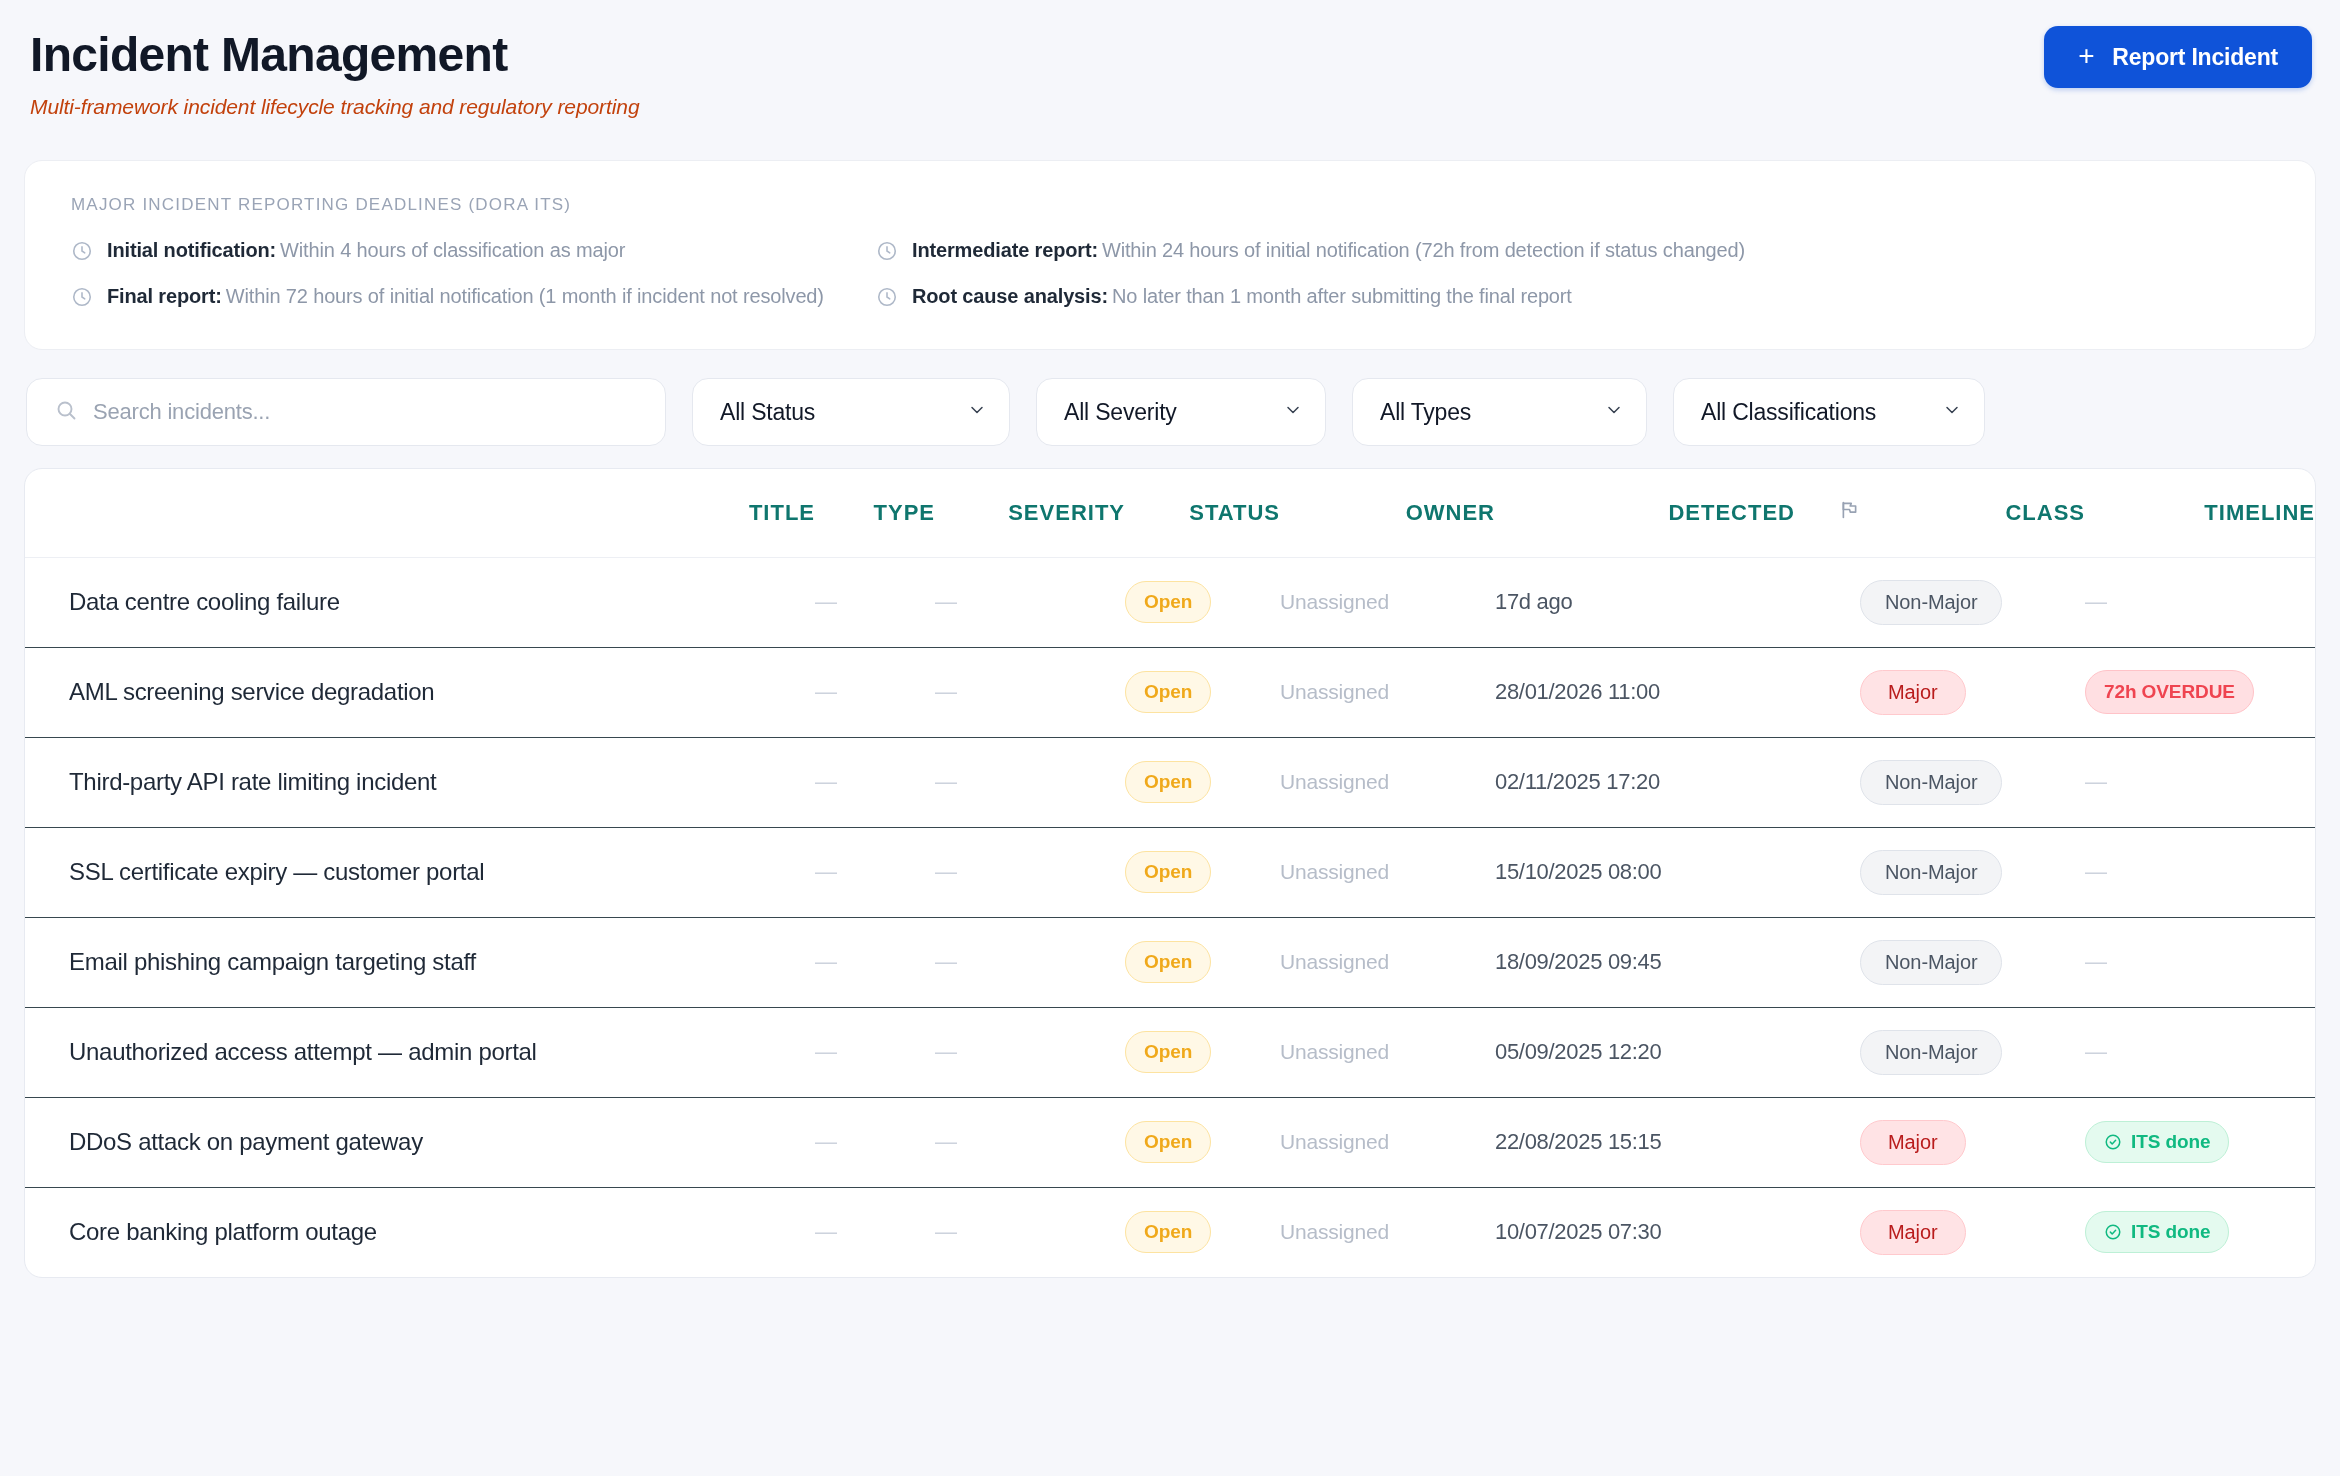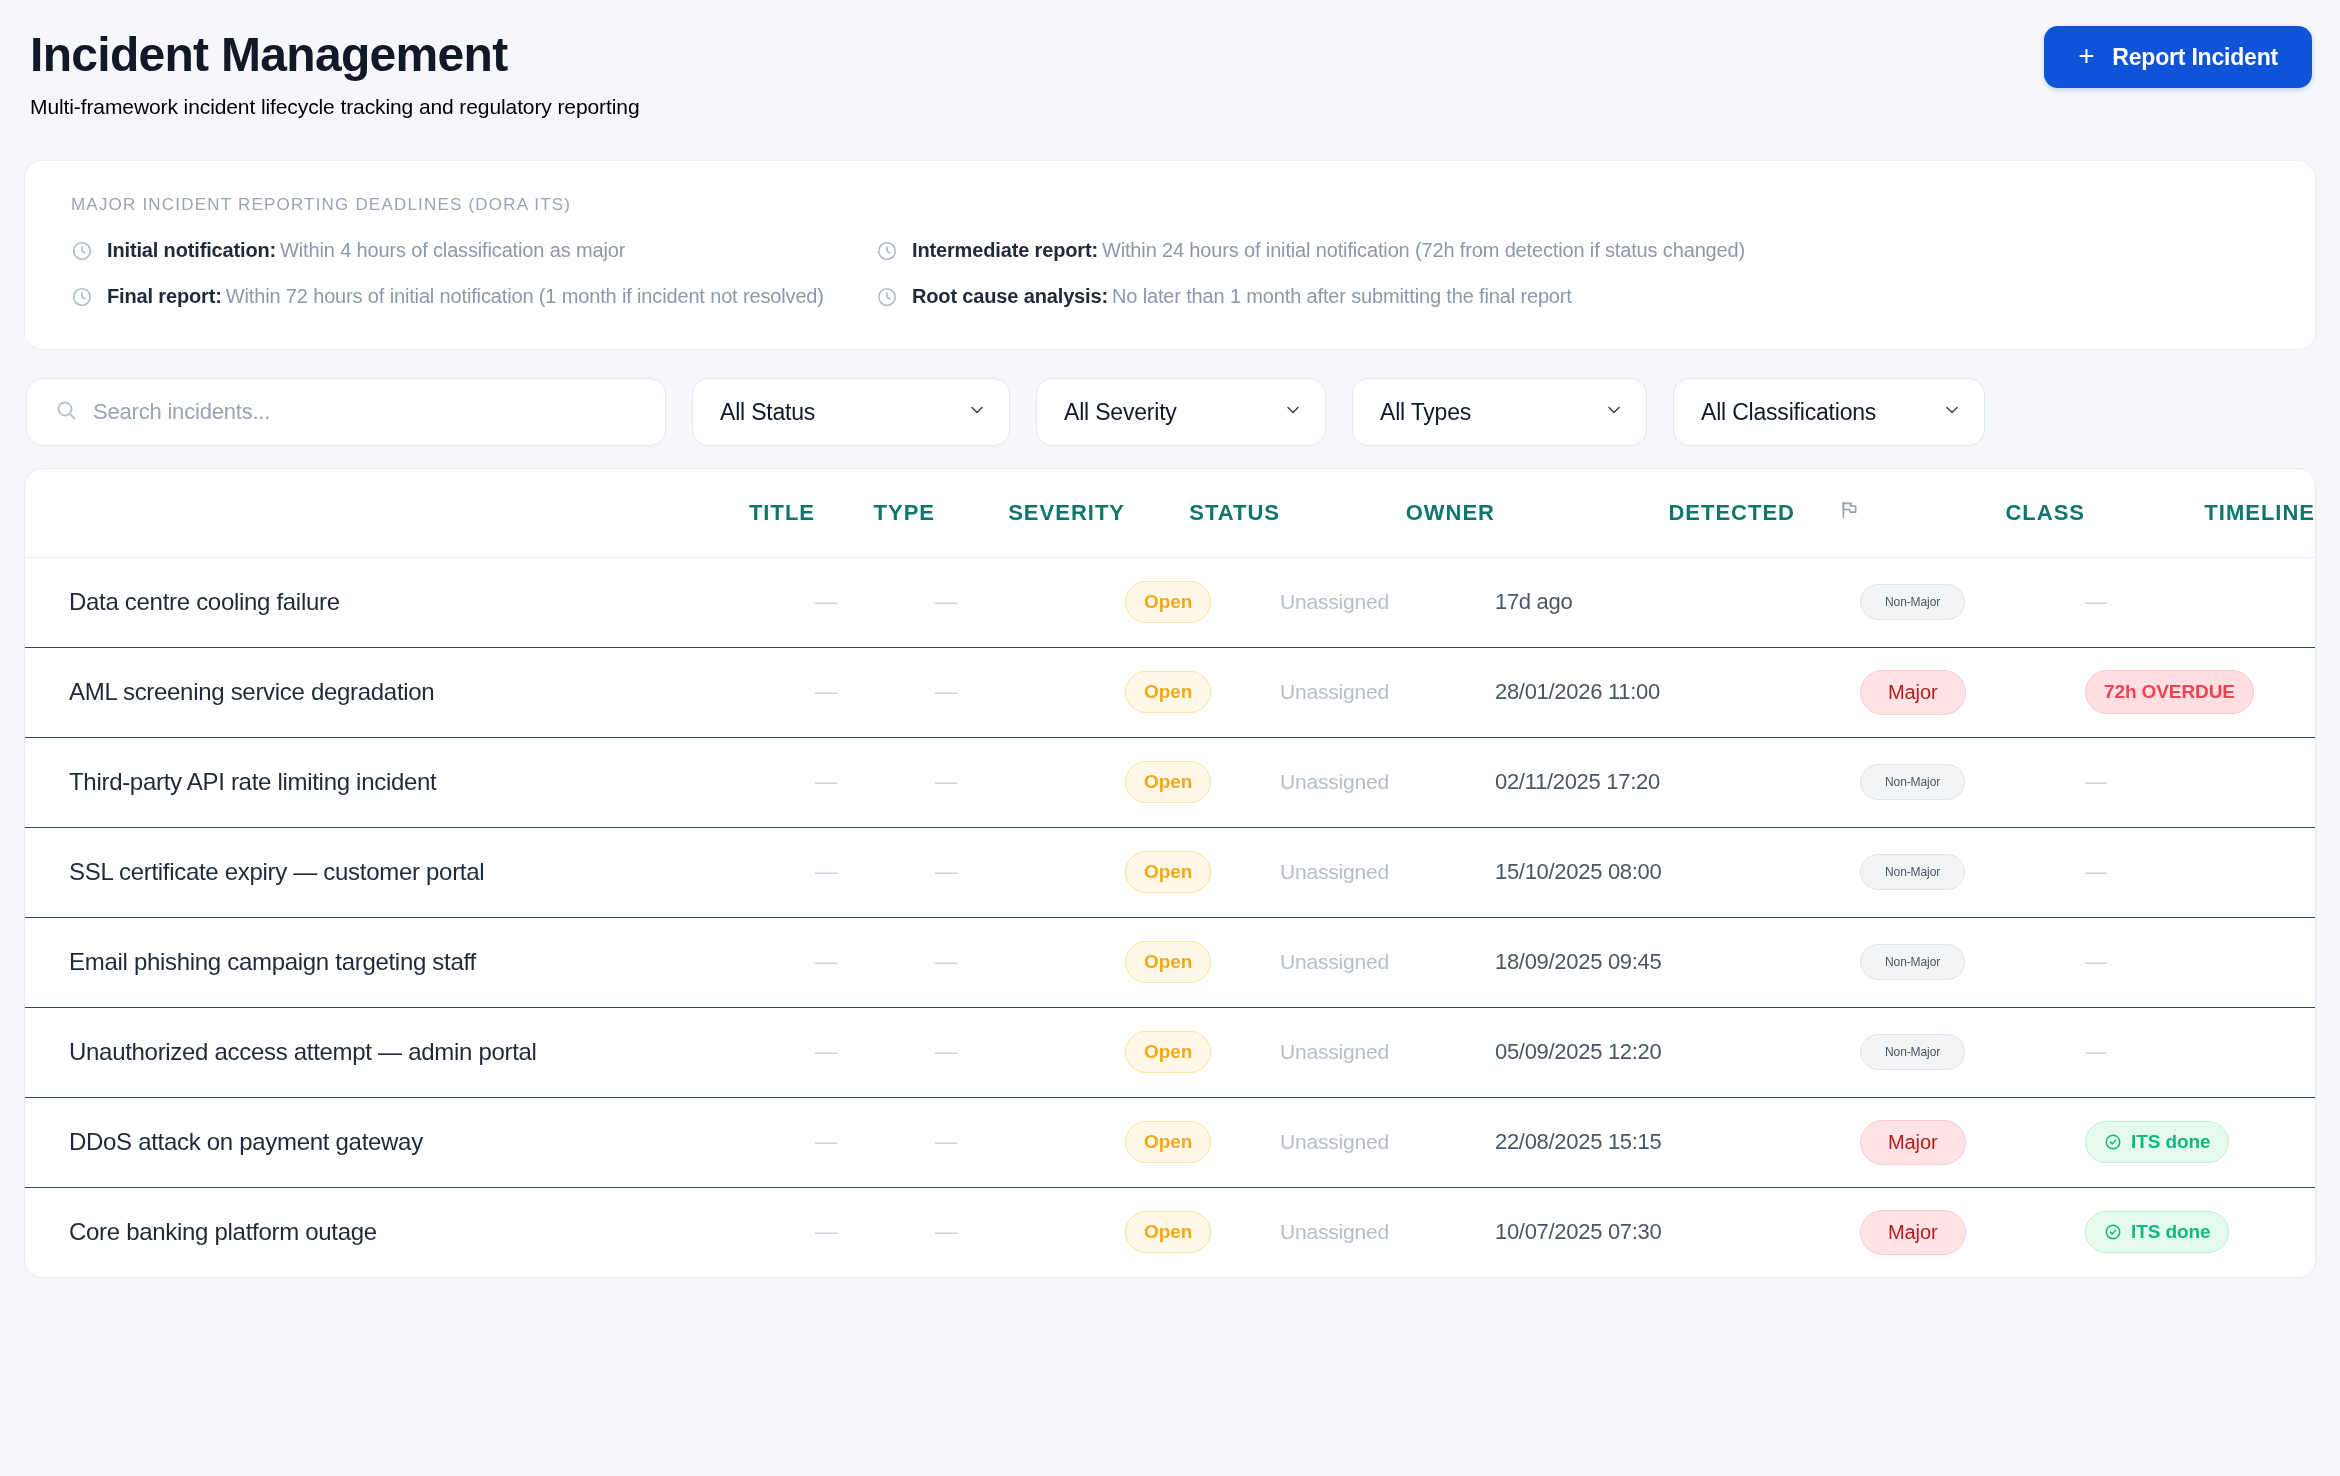--- a/index.html
+++ b/index.html
@@ -36,23 +36,24 @@
   .page-title {
     font-size: 48px;
     font-weight: 700;
     letter-spacing: -0.7px;
     color: #111827;
     line-height: 1.12;
   }
   .page-subtitle {
     margin-top: 13px;
     font-size: 21px;
-    color: #000000;
+    color: #c2410c;
     font-weight: 400;
     letter-spacing: -0.1px;
+    font-style: italic;
   }
   .report-btn {
     display: inline-flex;
     align-items: center;
     gap: 18px;
     background: #0f53d9;
     color: #ffffff;
     border: none;
     border-radius: 14px;
     padding: 0 34px;
@@ -244,21 +245,21 @@
   .badge-open {
     background: #fff8e6;
     border: 1px solid #fde3a0;
     color: #f0a91b;
   }
   .badge-nonmajor {
     background: #f3f4f6;
     border: 1px solid #dfe3ea;
     color: #4b5563;
     font-weight: 400;
-    font-size: 12px;
+    font-size: 20px;
     padding: 10px 24px;
   }
   .badge-major {
     background: #ffe3e5;
     border: 1px solid #ffc9cd;
     color: #b91c1c;
     font-weight: 400;
     font-size: 20px;
     padding: 10px 27px;
   }

